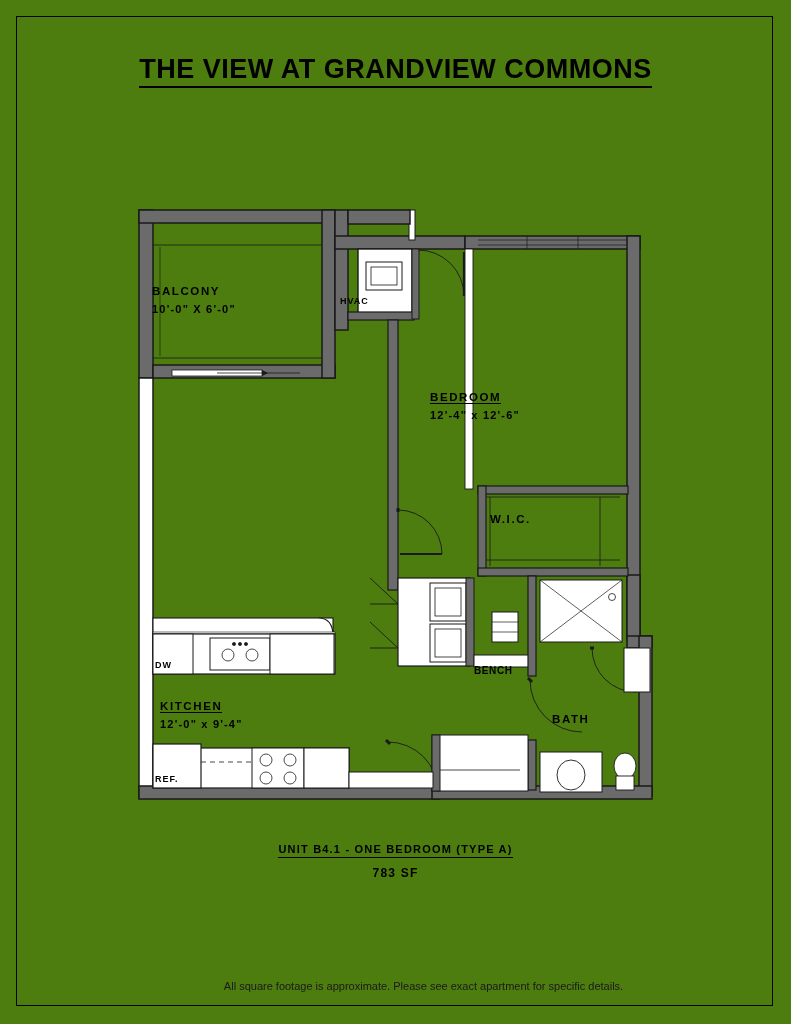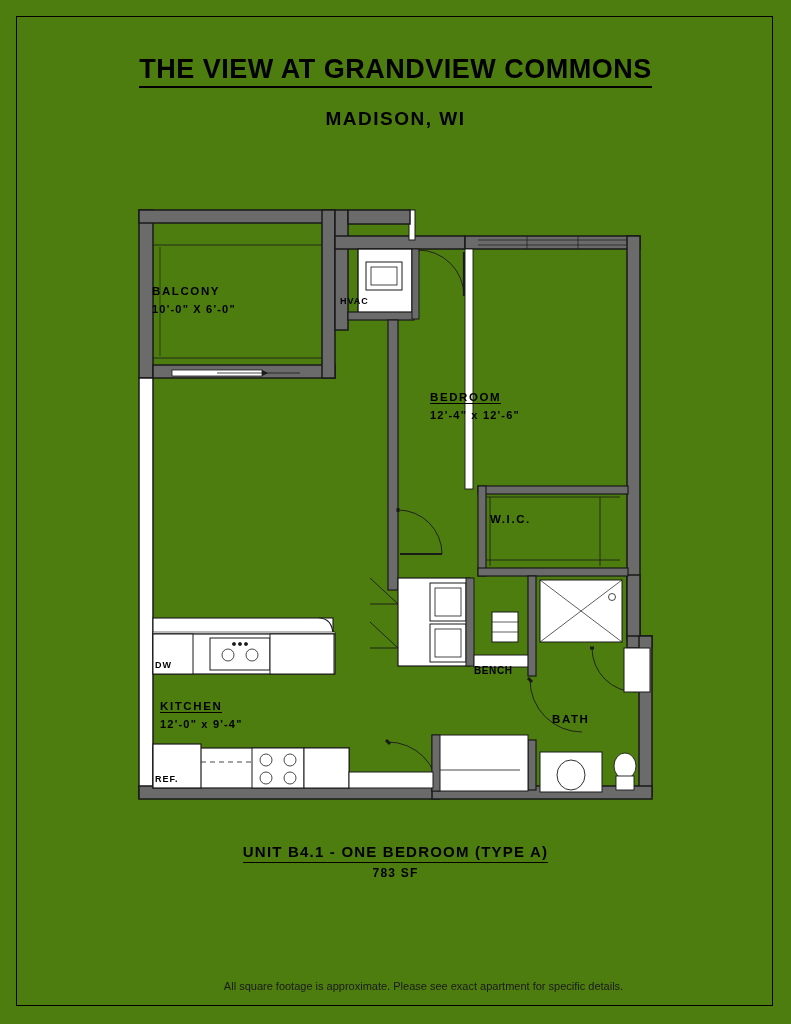--- a/index.html
+++ b/index.html
@@ -52,21 +52,21 @@
     font-size: 19px;
     font-weight: bold;
     letter-spacing: 1.5px;
   }
   .footer-unit {
     position: absolute;
     left: 0;
     top: 843px;
     width: 791px;
     text-align: center;
-    font-size: 15px;
+    font-size: 11px;
     font-weight: bold;
     letter-spacing: 1.2px;
   }
   .footer-unit span {
     border-bottom: 1.5px solid #000;
     padding-bottom: 2px;
   }
   .footer-sf {
     position: absolute;
     left: 0;
@@ -120,21 +120,20 @@
   }
 </style>
 </head>
 <body>
 
 <div id="page">
 
   <div class="page-border"></div>
 
   <div class="title"><span>THE VIEW AT GRANDVIEW COMMONS</span></div>
-  <div class="subtitle">MADISON, WI</div>
 
   <svg id="plan" width="791" height="1024" viewBox="0 0 791 1024">
     <g fill="none" stroke="#1a1a1a" stroke-width="1">
 
       <rect x="139" y="210" width="14" height="168" fill="#6b6b6b" stroke="#1a1a1a" stroke-width="1.5"></rect>
       <rect x="139" y="378" width="14" height="420" fill="#ffffff" stroke="#1a1a1a" stroke-width="1.5"></rect>
 
       <rect x="139" y="210" width="196" height="13" fill="#6b6b6b" stroke="#1a1a1a" stroke-width="1.5"></rect>
 
       <rect x="153" y="365" width="182" height="13" fill="#6b6b6b" stroke="#1a1a1a" stroke-width="1.5"></rect>

